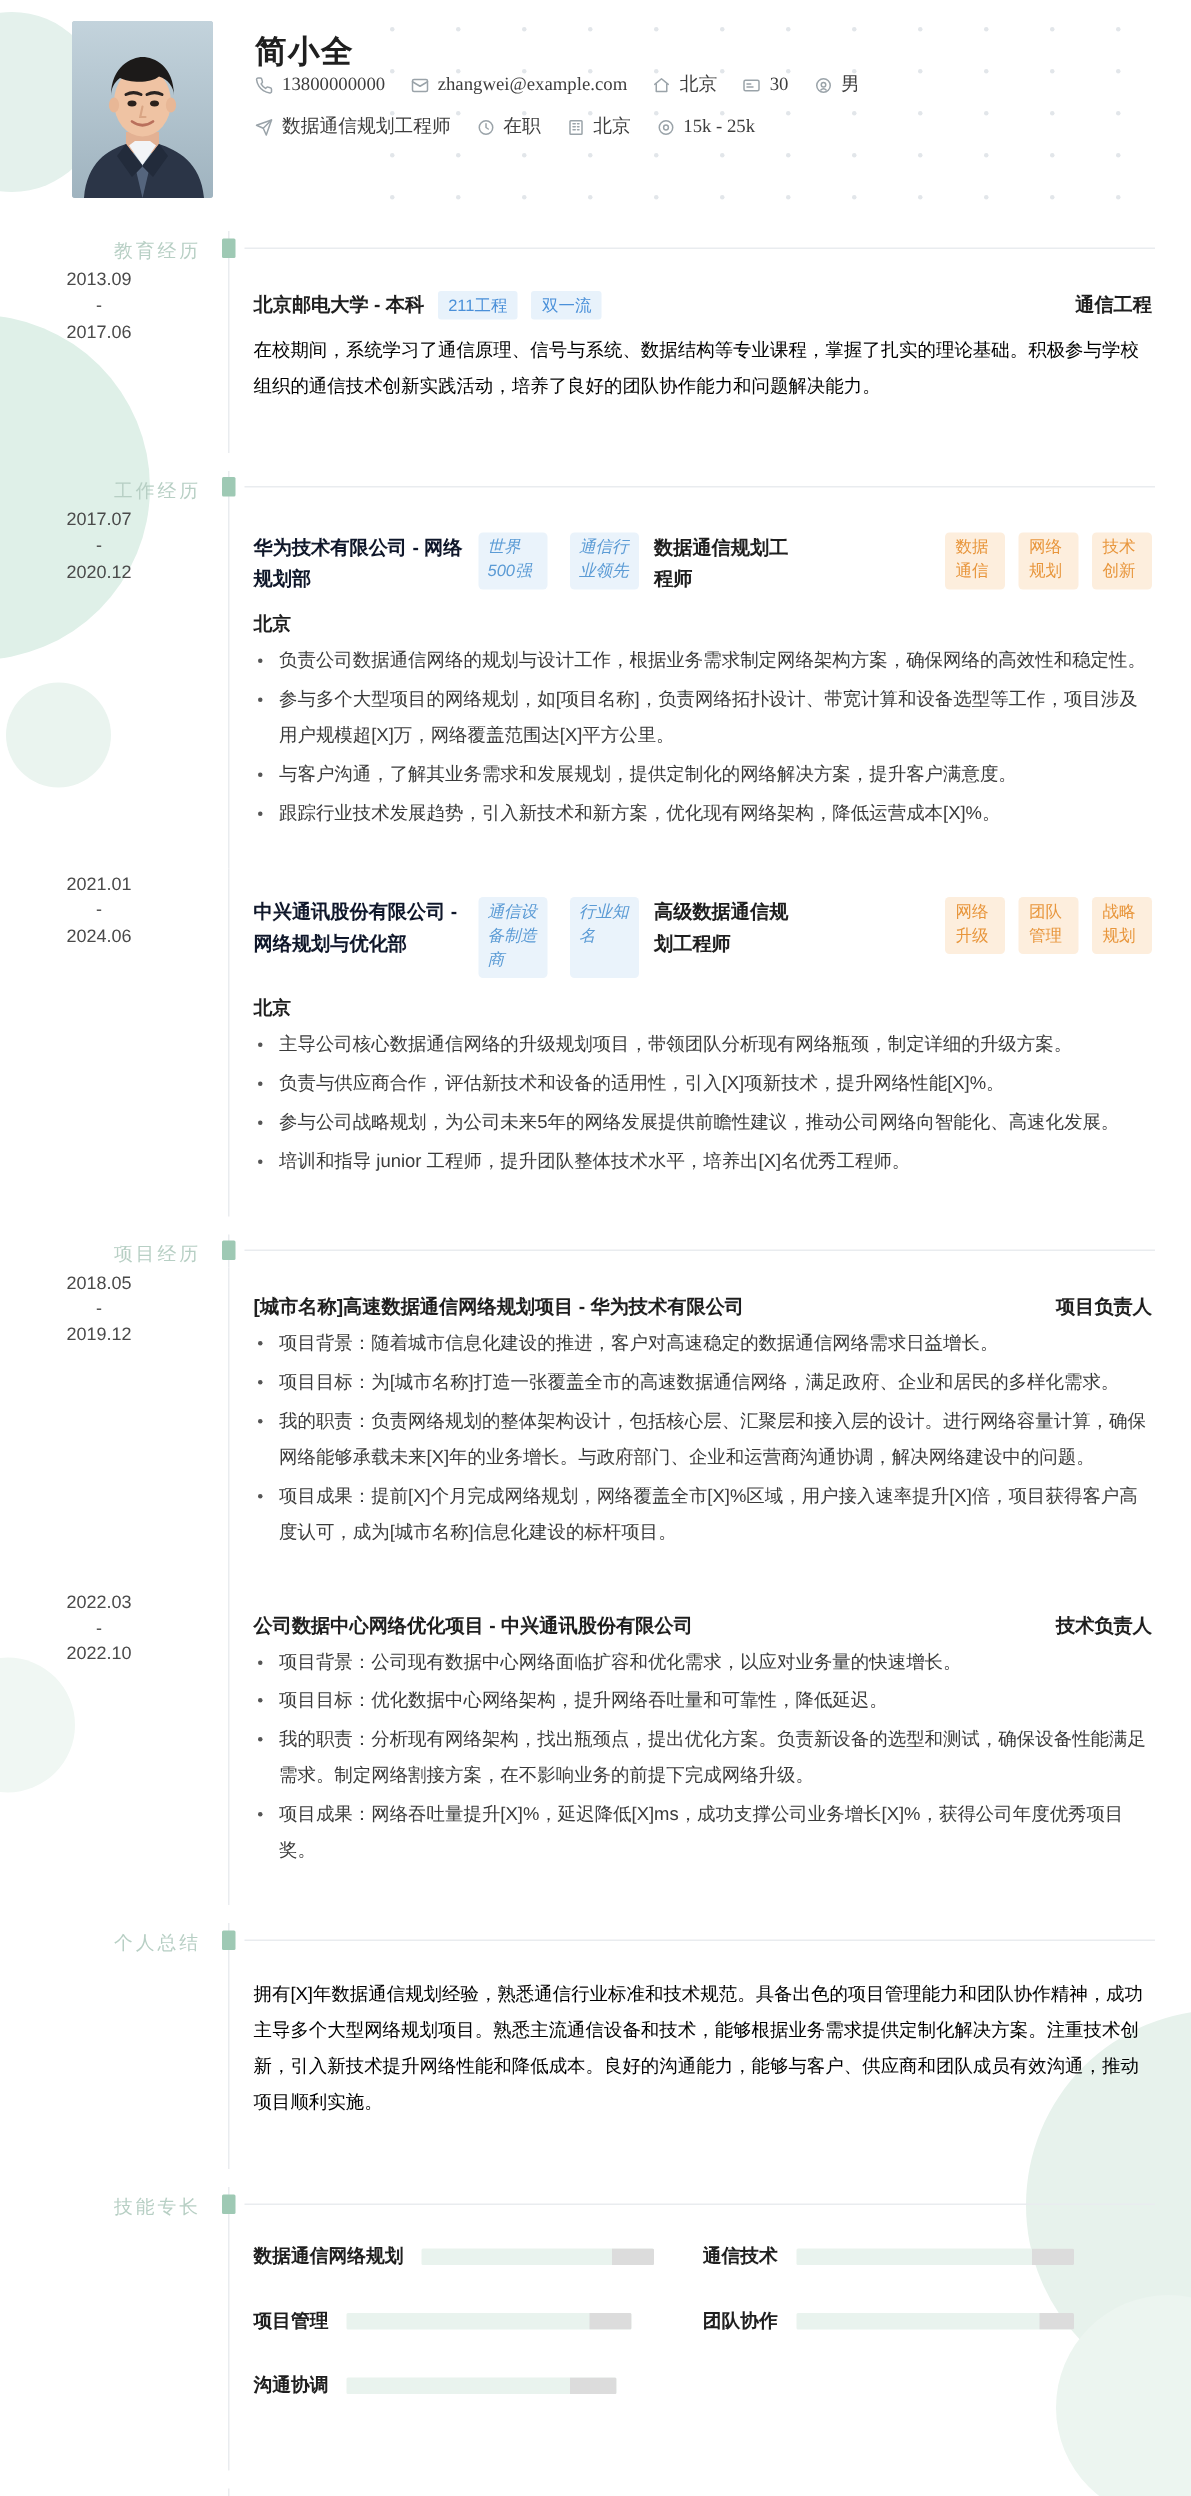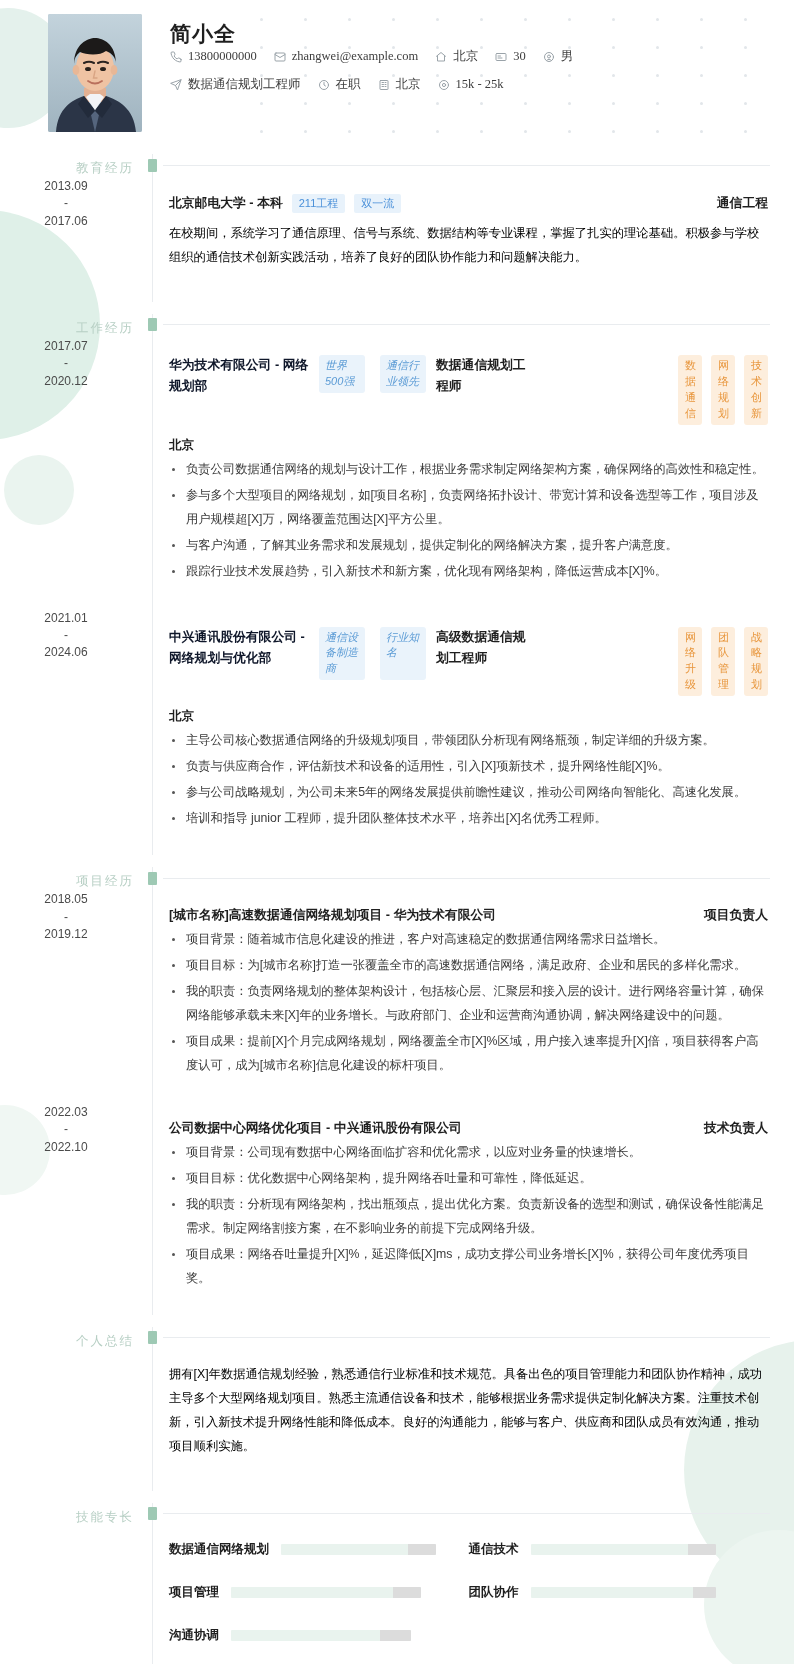--- a/index.html
+++ b/index.html
@@ -161,21 +161,21 @@
     border-radius: 3px; padding: 3px 6px; width: 46px;
     line-height: 1.45; text-align: left;
   }
   .work-role {
     font-size: 12.8px; font-weight: bold; color: #1f1f1f;
     line-height: 1.65; width: 95px; flex: 0 0 95px; margin-left: 10px;
   }
   .work-skills { display: flex; gap: 9px; margin-left: auto; padding-top: 1px; }
   .stag {
     font-size: 11px; color: #e8963c; background: #fdeedd;
-    border-radius: 3px; padding: 3px 7px; width: 24px;
+    border-radius: 3px; padding: 3px 7px; width: 40px;
     line-height: 1.45; text-align: left;
   }
   .work-city {
     font-size: 12.5px; font-weight: bold; color: #1f1f1f;
     margin-top: 12px; margin-bottom: 4px;
   }
 
   ul.bullets { list-style: none; margin-top: 4px; }
   ul.bullets li {
     font-size: 12.3px;

